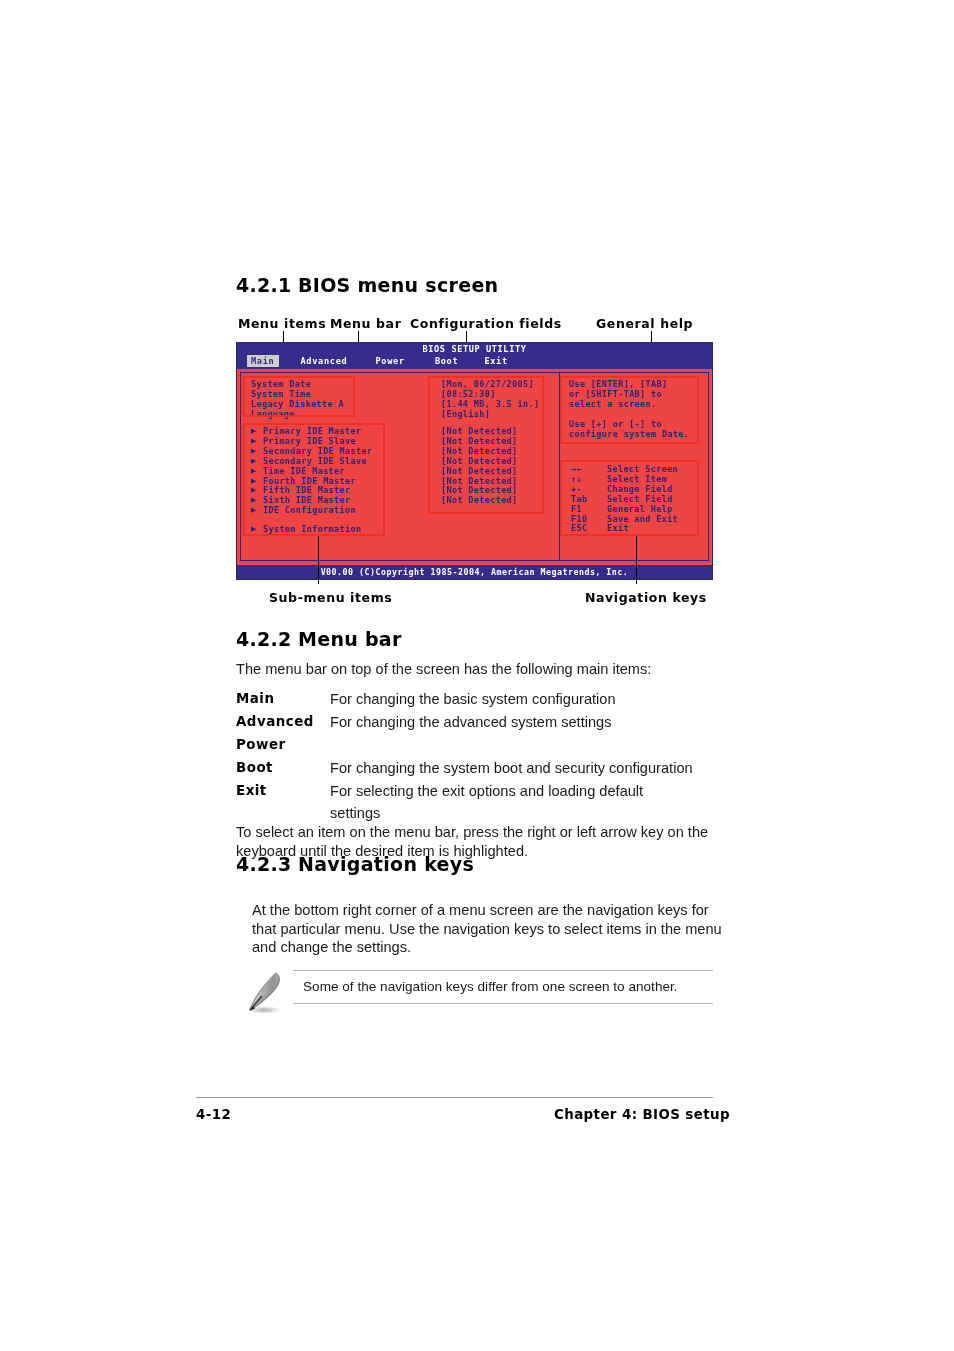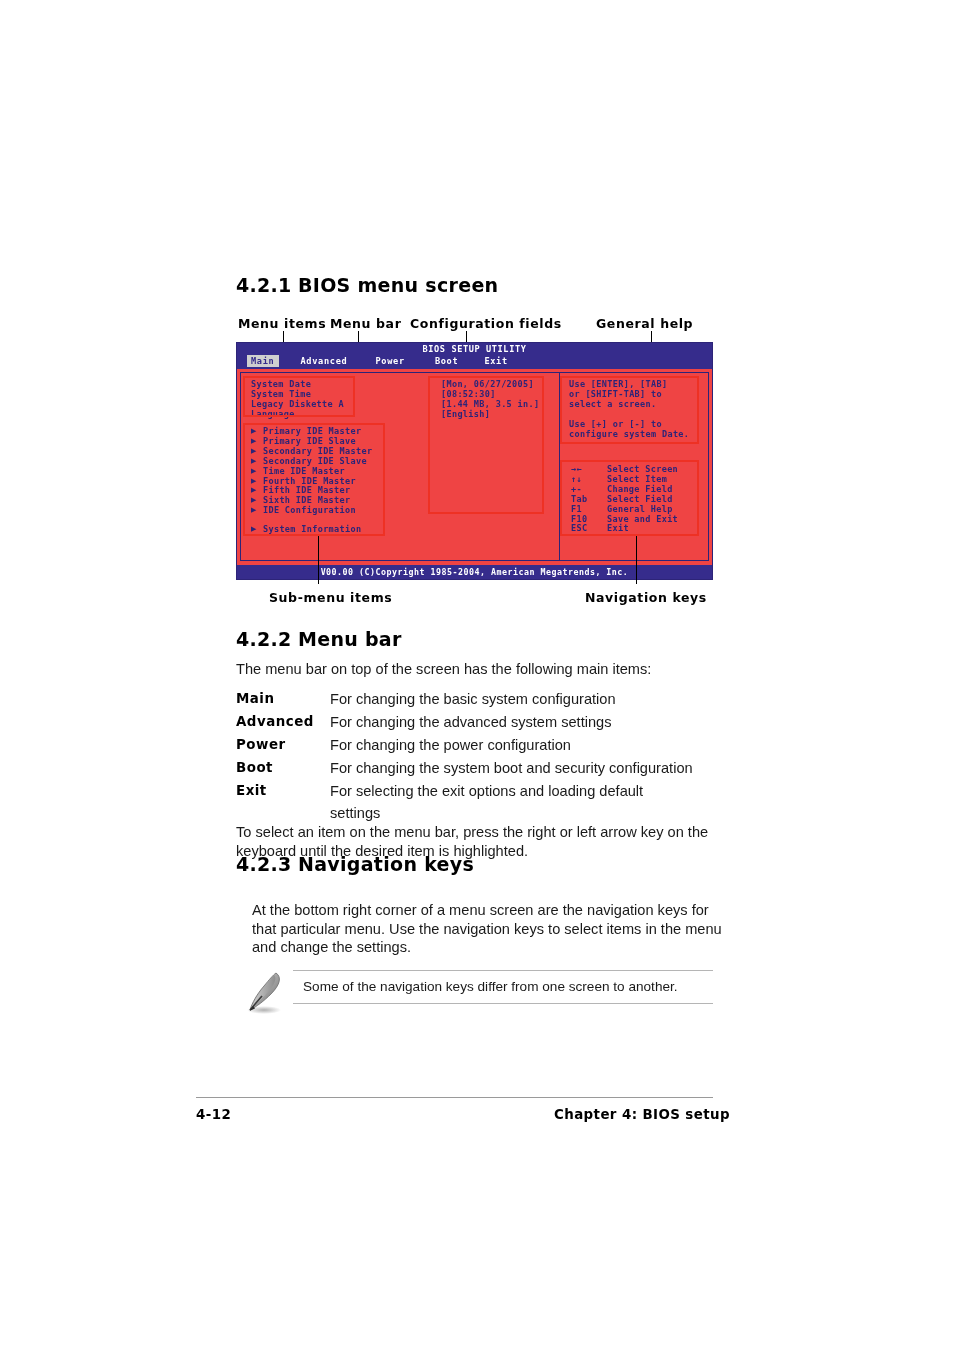--- a/index.html
+++ b/index.html
@@ -283,20 +283,28 @@
 <span>Sixth IDE Master</span>
 <span>IDE Configuration</span></div>
 
     <div class="bios-txt" style="left:22px; top:152px;">System Information</div>
 
     <div class="bios-txt" style="left:200px; top:7px;"><span>[Mon, 06/27/2005]</span>
 <span>[08:52:30]</span>
 <span>[1.44 MB, 3.5 in.]</span>
 <span>[English]</span></div>
 
+    <div class="bios-txt" style="left:200px; top:54px;"><span>[Not Detected]</span>
+<span>[Not Detected]</span>
+<span>[Not Detected]</span>
+<span>[Not Detected]</span>
+<span>[Not Detected]</span>
+<span>[Not Detected]</span>
+<span>[Not Detected]</span>
+<span>[Not Detected]</span></div>
 
     <div class="bios-txt" style="left:328px; top:7px;"><span>Use [ENTER], [TAB]</span>
 <span>or [SHIFT-TAB] to</span>
 <span>select a screen.</span>
 
 <span>Use [+] or [-] to</span>
 <span>configure system Date.</span></div>
 
     <div class="bios-txt" style="left:330px; top:92px;"><span>→←</span>
 <span>↑↓</span>
@@ -339,21 +347,20 @@
   <div class="defrow">
     <div class="defterm">Main</div>
     <div class="defdesc">For changing the basic system configuration</div>
   </div>
   <div class="defrow">
     <div class="defterm">Advanced</div>
     <div class="defdesc">For changing the advanced system settings</div>
   </div>
   <div class="defrow">
     <div class="defterm">Power</div>
-    <div class="defdesc">For changing the power configuration</div>
   </div>
   <div class="defrow">
     <div class="defterm">Boot</div>
     <div class="defdesc">For changing the system boot and security configuration</div>
   </div>
   <div class="defrow">
     <div class="defterm">Exit</div>
     <div class="defdesc" style="max-width:320px;">For selecting the exit options and loading default settings</div>
   </div>
 </div>

